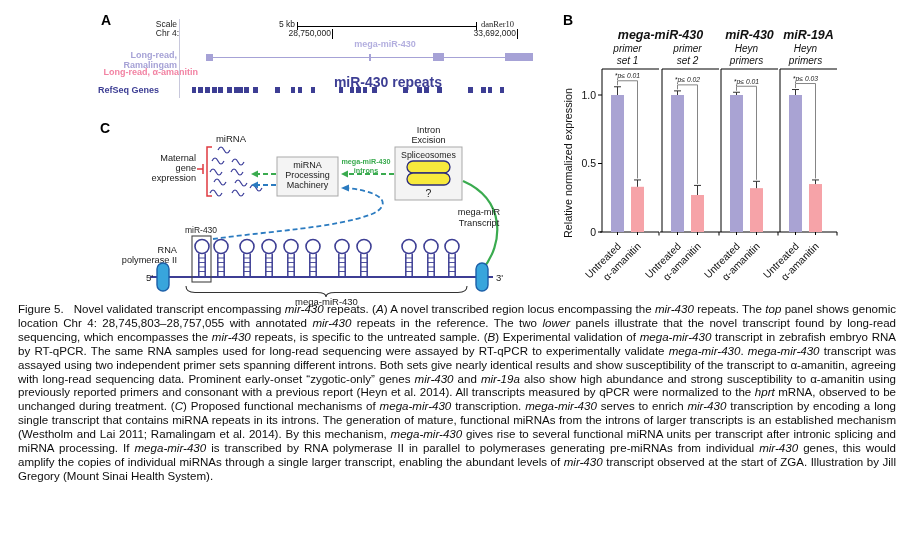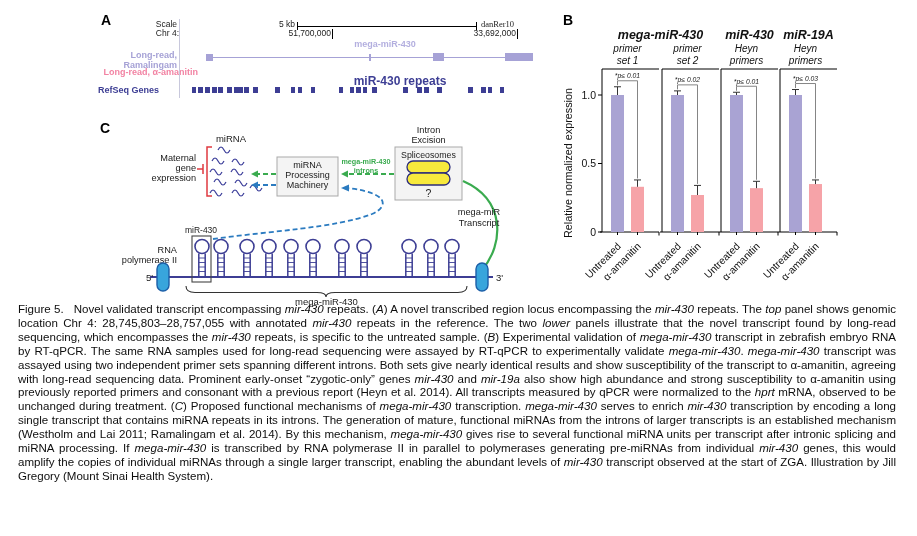--- a/index.html
+++ b/index.html
@@ -45,33 +45,33 @@
   <div class="abs right tracklbl pink" style="left:80px;top:67px;width:97px;">Long-read, α-amanitin</div>
   <div class="abs right tracklbl navy" style="left:80px;top:85px;width:97px;text-align:center;">RefSeq Genes</div>
   <div class="abs" style="left:179px;top:19px;width:1px;height:79px;background:#c8c8dc;"></div>
 
   <div class="abs small right" style="left:250px;top:19px;width:45px;">5 kb</div>
   <div class="abs" style="left:297px;top:25.5px;width:180px;height:1px;background:#000;"></div>
   <div class="abs" style="left:297px;top:22px;width:1px;height:8px;background:#000;"></div>
   <div class="abs" style="left:476px;top:22px;width:1px;height:8px;background:#000;"></div>
   <div class="abs small" style="left:481px;top:19px;font-family:Liberation Serif, serif;">danRer10</div>
 
-  <div class="abs small right" style="left:258px;top:28px;width:73px;">51,700,000</div>
+  <div class="abs small right" style="left:258px;top:28px;width:73px;">28,750,000</div>
   <div class="abs" style="left:332px;top:29px;width:1px;height:10px;background:#000;"></div>
   <div class="abs small right" style="left:443px;top:28px;width:73px;">33,692,000</div>
   <div class="abs" style="left:517px;top:29px;width:1px;height:10px;background:#000;"></div>
 
   <div class="abs center bold lpurple" style="left:335px;top:39px;width:100px;font-size:9px;">mega-miR-430</div>
   <div class="pline" style="left:208px;top:56.5px;width:325px;height:1.5px;"></div>
   <div class="pline" style="left:206px;top:53.5px;width:7px;height:7px;"></div>
   <div class="pline" style="left:369px;top:54px;width:2px;height:6.5px;"></div>
   <div class="pline" style="left:433px;top:53px;width:11px;height:8px;"></div>
   <div class="pline" style="left:505px;top:53px;width:28px;height:8px;"></div>
 
-  <div class="abs center bold navy" style="left:345px;top:74px;width:110px;font-size:12px;">miR-430 repeats</div>
+  <div class="abs center bold navy" style="left:333px;top:74px;width:110px;font-size:14px;">miR-430 repeats</div>
   <div class="abs" id="refseq-track" style="left:190px;top:86.5px;width:340px;height:7px;">
       <div class="repeat" style="left: 1.675px;"></div>
       <div class="repeat" style="left: 8.04px;"></div>
       <div class="repeat" style="left: 15.41px;"></div>
       <div class="repeat" style="left: 22.11px;"></div>
       <div class="repeat" style="left: 28.475px;"></div>
       <div class="repeat" style="left: 37.185px;"></div>
       <div class="repeat" style="left: 43.55px;"></div>
       <div class="repeat" style="left: 48.24px;"></div>
       <div class="repeat" style="left: 54.27px;"></div>

